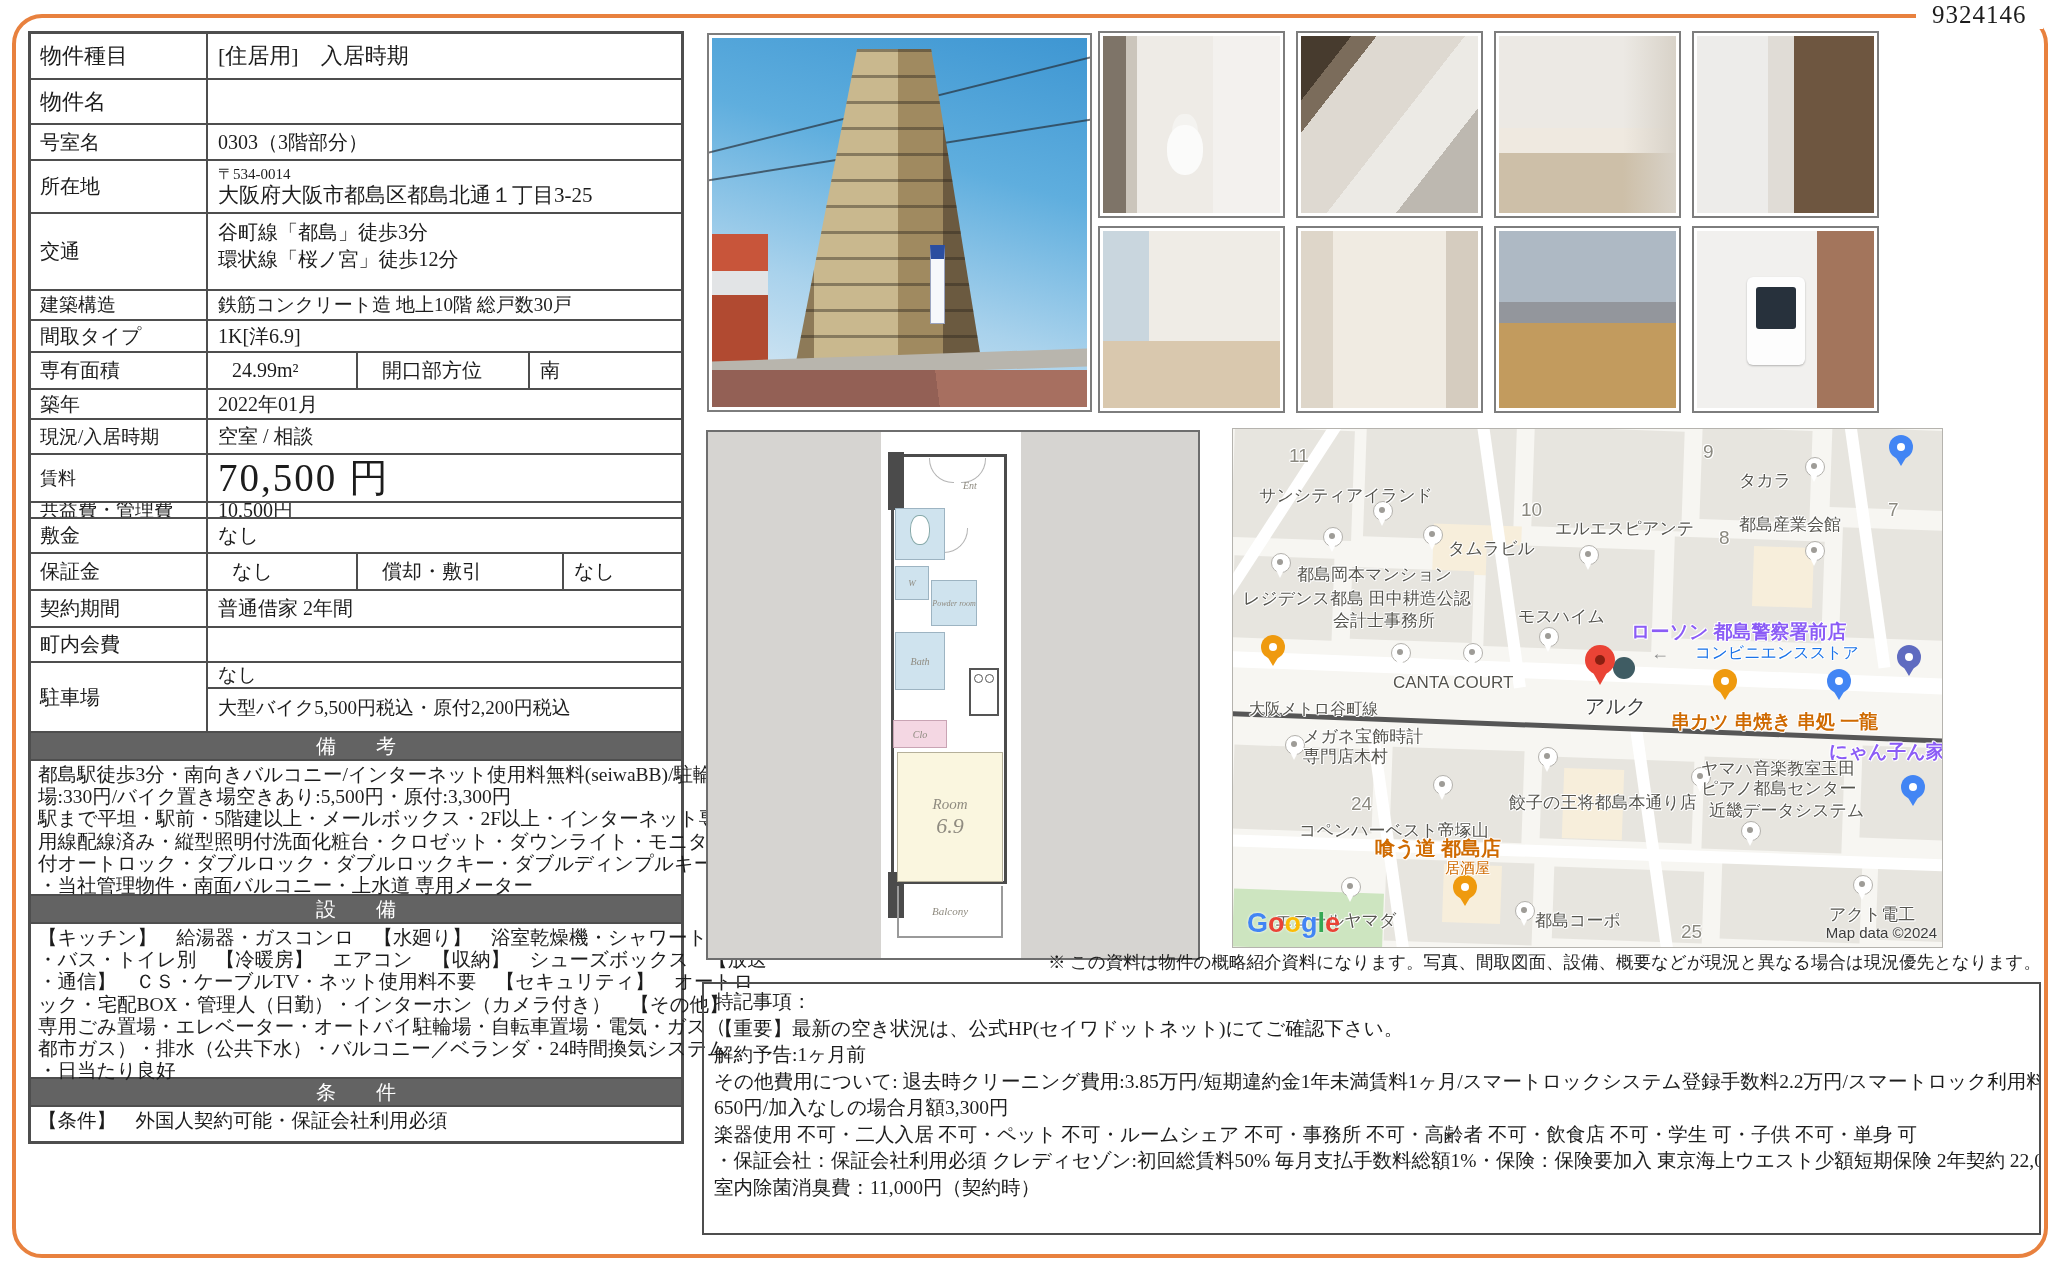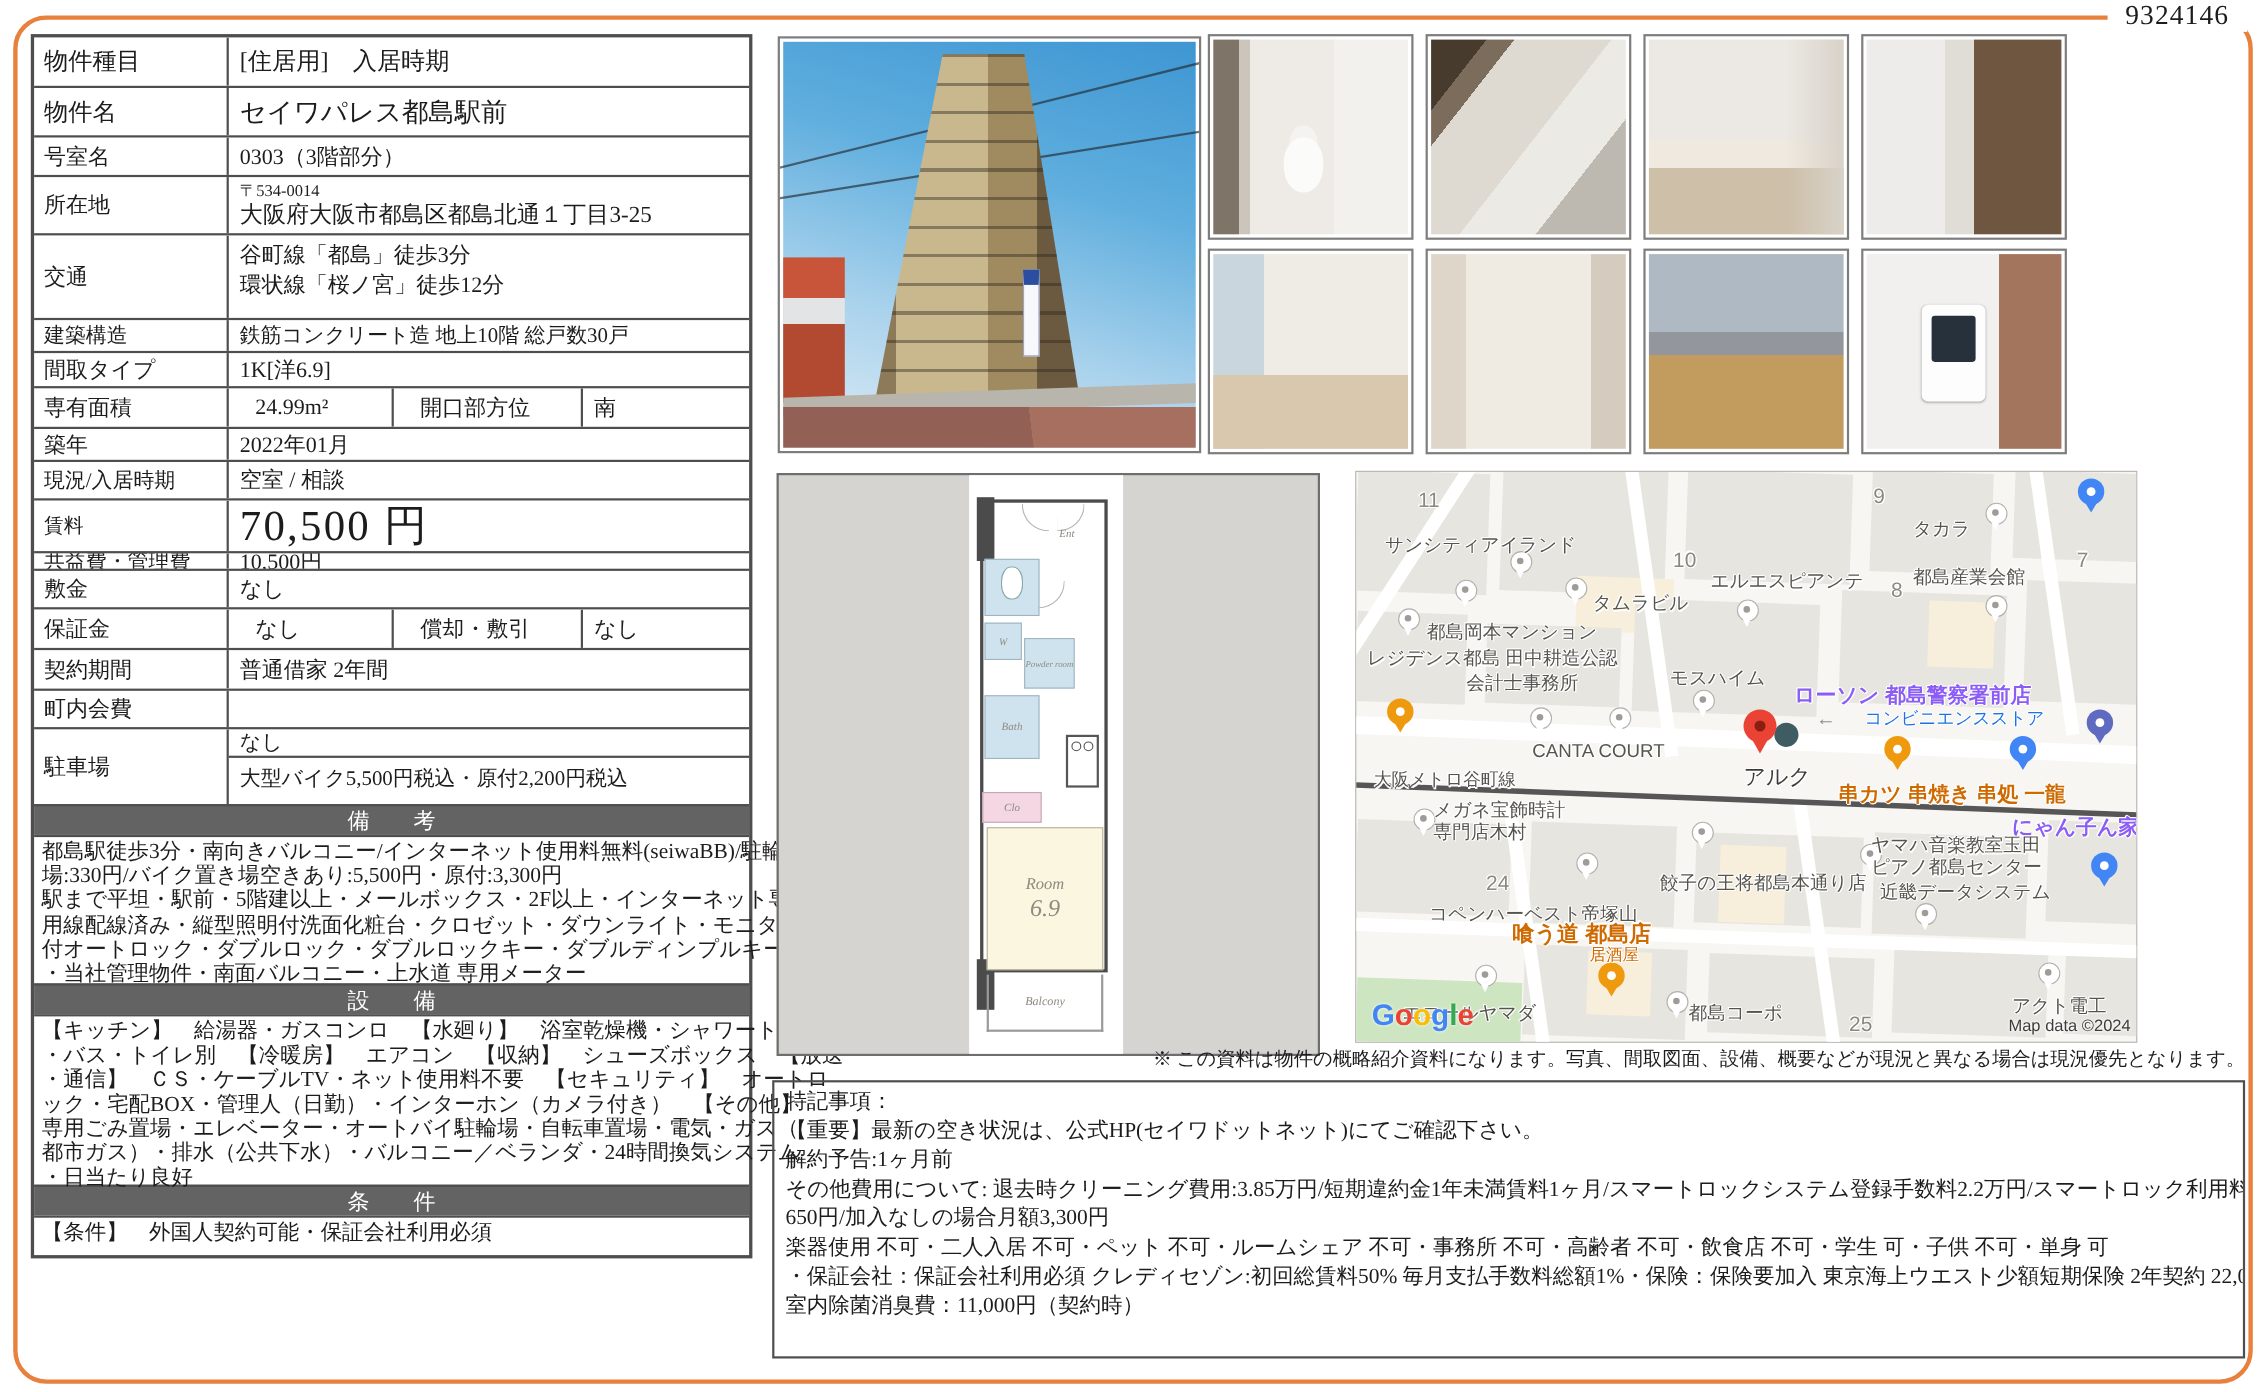--- a/index.html
+++ b/index.html
@@ -125,21 +125,20 @@
 <div class="page-frame"></div>
 <div class="page-id">9324146</div>
 
 <div class="prop-table">
   <div class="trow first" style="height:44px">
     <div class="tlabel big">物件種目</div>
     <div class="tval" style="font-size:22px">[住居用]　入居時期</div>
   </div>
   <div class="trow" style="height:45px">
     <div class="tlabel big">物件名</div>
-    <div class="tval" style="font-size:24px">セイワパレス都島駅前</div>
   </div>
   <div class="trow" style="height:36px">
     <div class="tlabel">号室名</div>
     <div class="tval">0303（3階部分）</div>
   </div>
   <div class="trow" style="height:53px">
     <div class="tlabel">所在地</div>
     <div class="tval top">
       <div class="zip">〒534-0014</div>
       <div class="addr">大阪府大阪市都島区都島北通１丁目3-25</div>
@@ -182,21 +181,21 @@
     <div class="tlabel" style="font-size:19px">共益費・管理費</div>
     <div class="tval">10,500円</div>
   </div>
   <div class="trow" style="height:35px">
     <div class="tlabel">敷金</div>
     <div class="tval">なし</div>
   </div>
   <div class="trow" style="height:37px">
     <div class="tlabel">保証金</div>
     <div class="subcell" style="width:150px">なし</div>
-    <div class="subcell" style="width:172px">償却・敷引</div>
+    <div class="subcell" style="width:206px">償却・敷引</div>
     <div class="tval">なし</div>
   </div>
   <div class="trow" style="height:37px">
     <div class="tlabel">契約期間</div>
     <div class="tval">普通借家 2年間</div>
   </div>
   <div class="trow" style="height:35px">
     <div class="tlabel">町内会費</div>
     <div class="tval"></div>
   </div>

